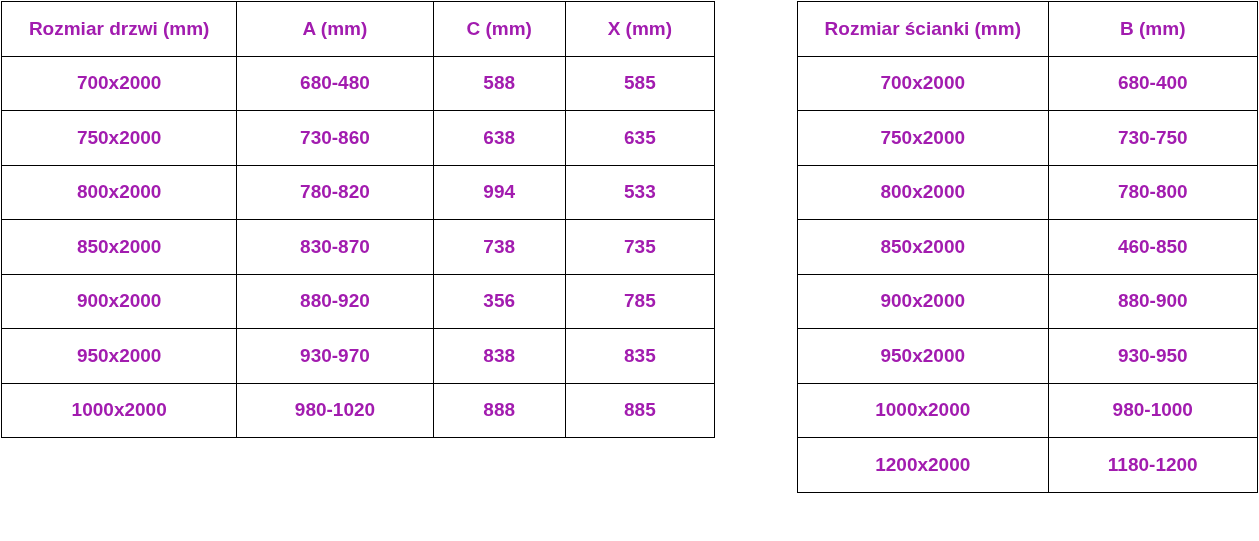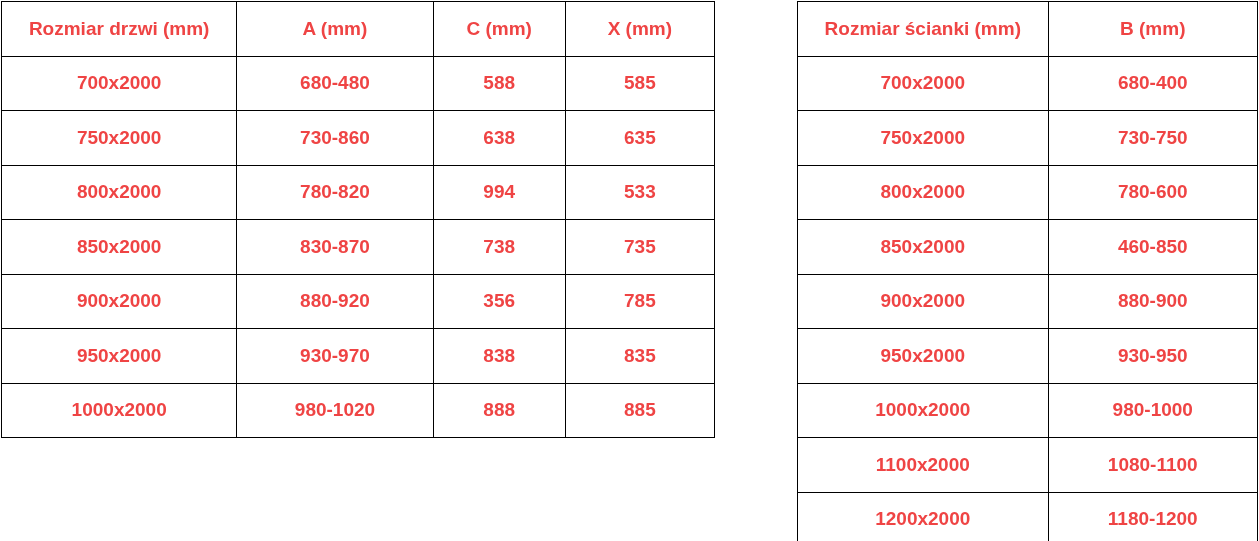--- a/index.html
+++ b/index.html
@@ -23,21 +23,21 @@
   table {
     border-collapse: collapse;
     table-layout: fixed;
   }
   table td, table th {
     border: 1px solid #000000;
     text-align: center;
     vertical-align: middle;
     font-size: 19px;
     font-weight: bold;
-    color: #ef4444;
+    color: #a21caf;
     padding: 0;
   }
   
   #doors-table {
     position: absolute;
     left: 1px;
     top: 1px;
     width: 714px;
   }
   #doors-table th, #doors-table td {
@@ -146,42 +146,38 @@
       <tr>
         <td>700x2000</td>
         <td>680-400</td>
       </tr>
       <tr>
         <td>750x2000</td>
         <td>730-750</td>
       </tr>
       <tr>
         <td>800x2000</td>
-        <td>780-600</td>
+        <td>780-800</td>
       </tr>
       <tr>
         <td>850x2000</td>
         <td>460-850</td>
       </tr>
       <tr>
         <td>900x2000</td>
         <td>880-900</td>
       </tr>
       <tr>
         <td>950x2000</td>
         <td>930-950</td>
       </tr>
       <tr>
         <td>1000x2000</td>
         <td>980-1000</td>
       </tr>
       <tr>
-        <td>1100x2000</td>
-        <td>1080-1100</td>
-      </tr>
-      <tr>
         <td>1200x2000</td>
         <td>1180-1200</td>
       </tr>
     </tbody>
   </table>
 
 </div>
 
 </body></html>

